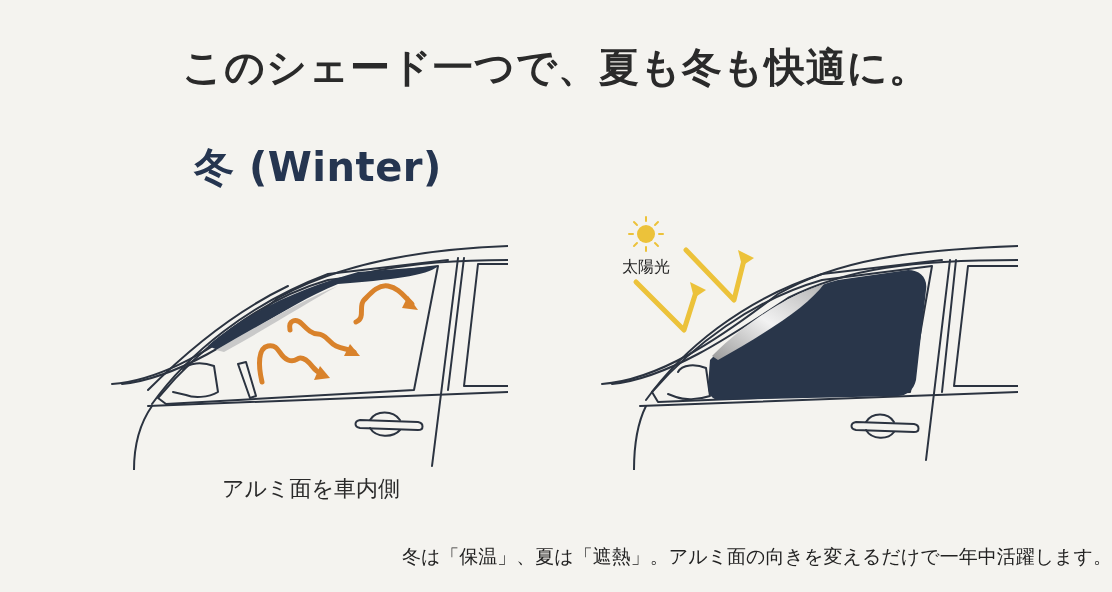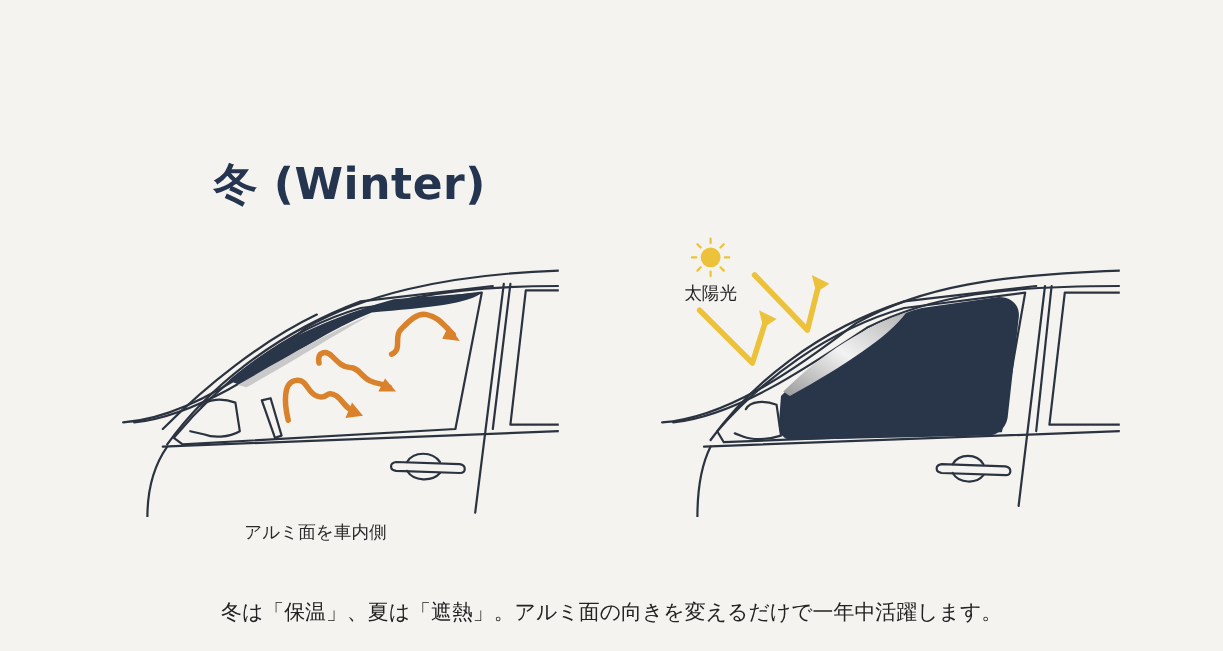--- a/index.html
+++ b/index.html
@@ -17,37 +17,38 @@
   .season-title {
     position: absolute; top: 140px; font-size: 40px; font-weight: bold;
     letter-spacing: 0.5px;
   }
   .season-title.winter { left: 194px; color: #253550; }
   .season-title.summer { left: 655px; color: #c8783a; }
   .car-svg { position: absolute; }
   .car-svg.winter { left: 108px; top: 230px; }
   .car-svg.summer { left: 598px; top: 210px; }
   .caption {
-    position: absolute; top: 474px; font-size: 16px; color: #2a2a2a;
+    position: absolute; top: 474px; font-size: 22px; color: #2a2a2a;
   }
   .caption.winter { left: 222px; }
   .caption.summer { left: 714px; }
   .footer {
-    position: absolute; top: 544px; left: 0; width: 1112px; text-align: center;
+    position: absolute; top: 544px; left: 0; width: 1112px; text-align: right;
     font-size: 19px; color: #222;
   }
   .sun-label {
     position: absolute; left: 622px; top: 257px; font-size: 16px; color: #222;
   }
 </style>
 </head>
 <body>
 
 <div class="page">
 
+  <div class="headline">このシェード一つで、夏も冬も快適に。</div>
 
   <div class="season-title winter">冬 (Winter)</div>
 
   <svg class="car-svg winter" width="400" height="240" viewBox="0 0 400 240">
     <g fill="none" stroke="#2b3340" stroke-width="2" stroke-linecap="round" stroke-linejoin="round">
 
       <path d="M4 154 C 60 150, 120 110, 170 68 C 220 40, 290 20, 400 16"></path>
       <path d="M14 154 C 70 148, 130 108, 180 72 C 230 44, 295 30, 400 30"></path>
 
       <path d="M40 160 C 80 120, 130 80, 180 56"></path>

